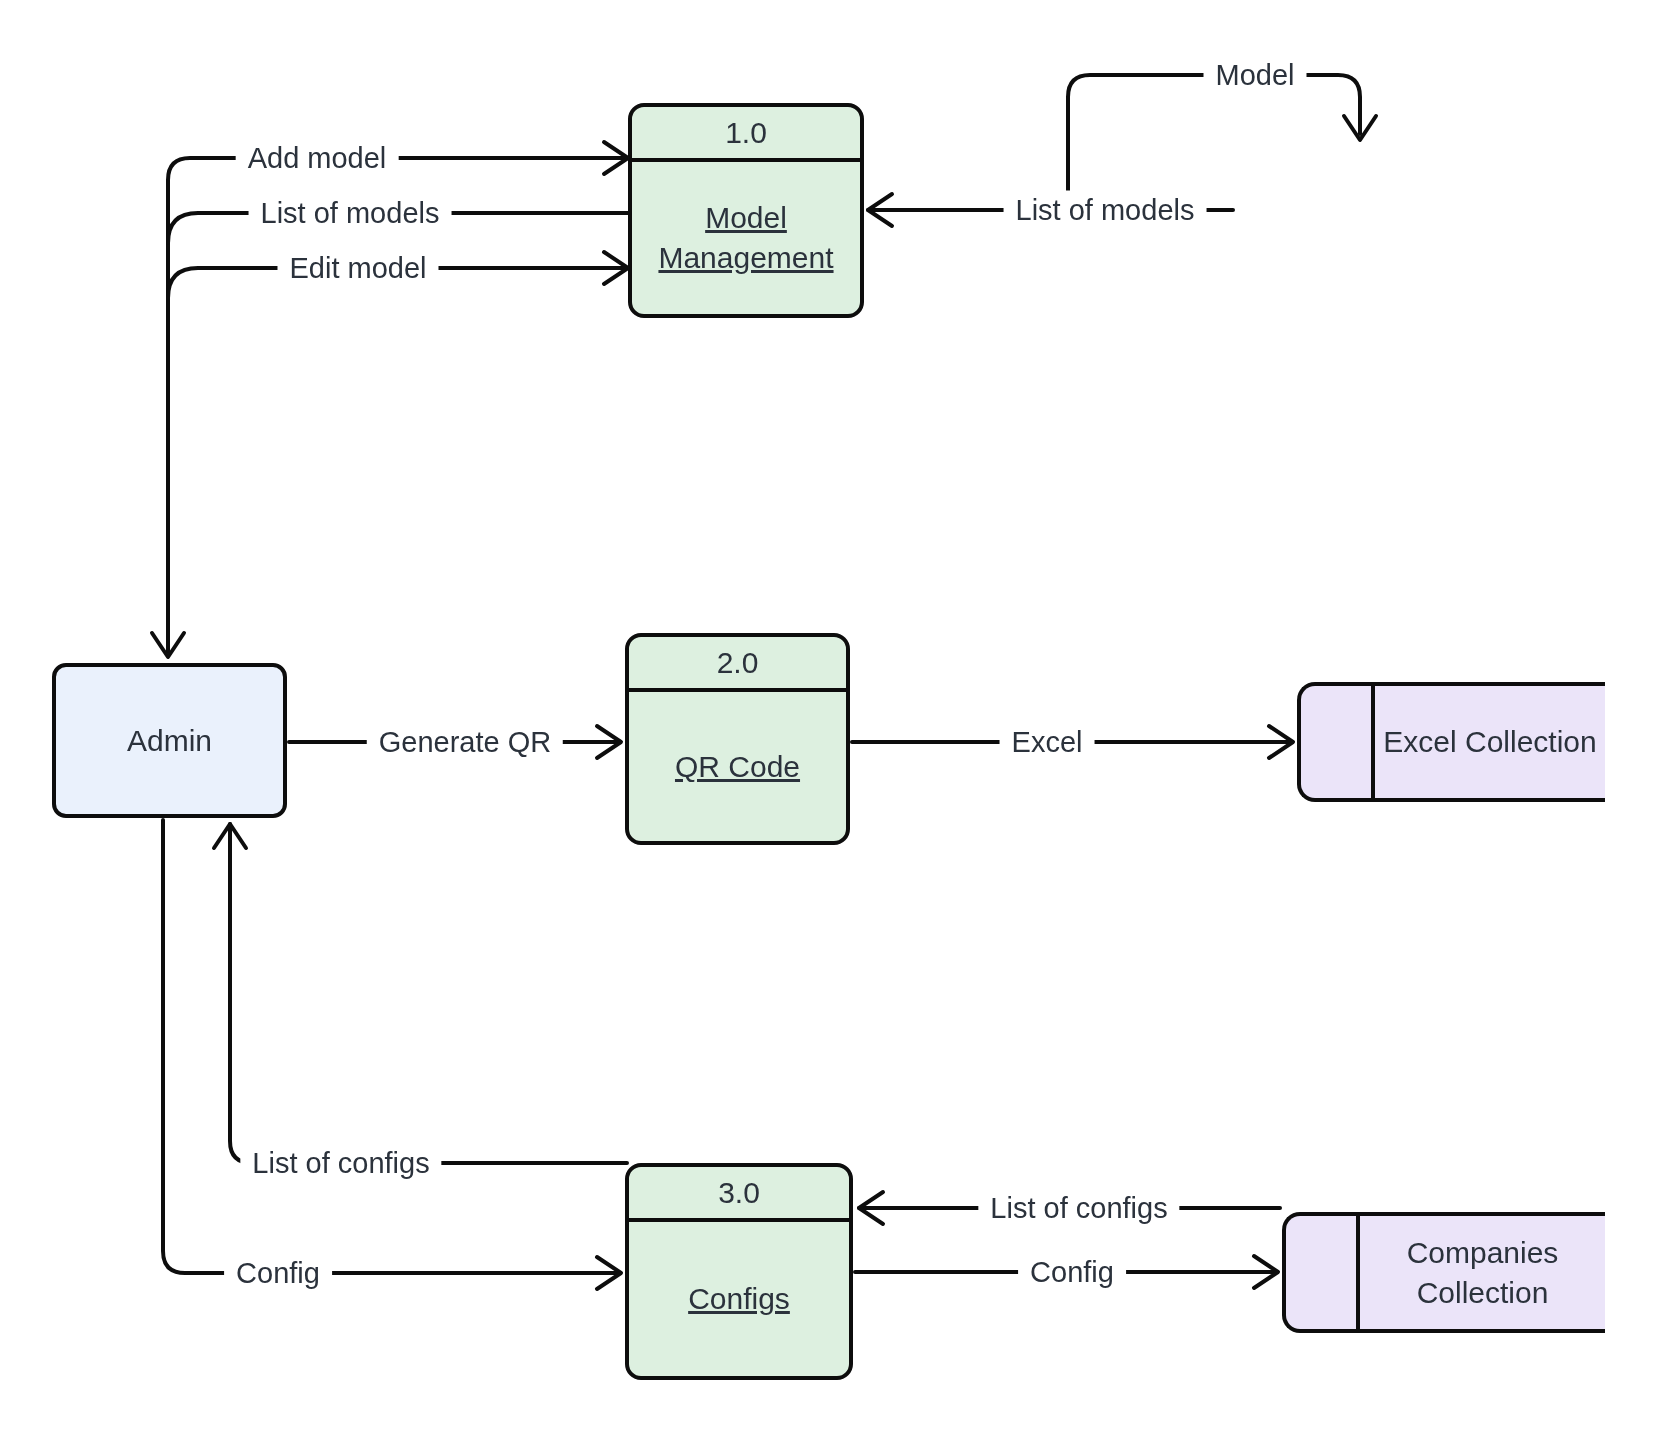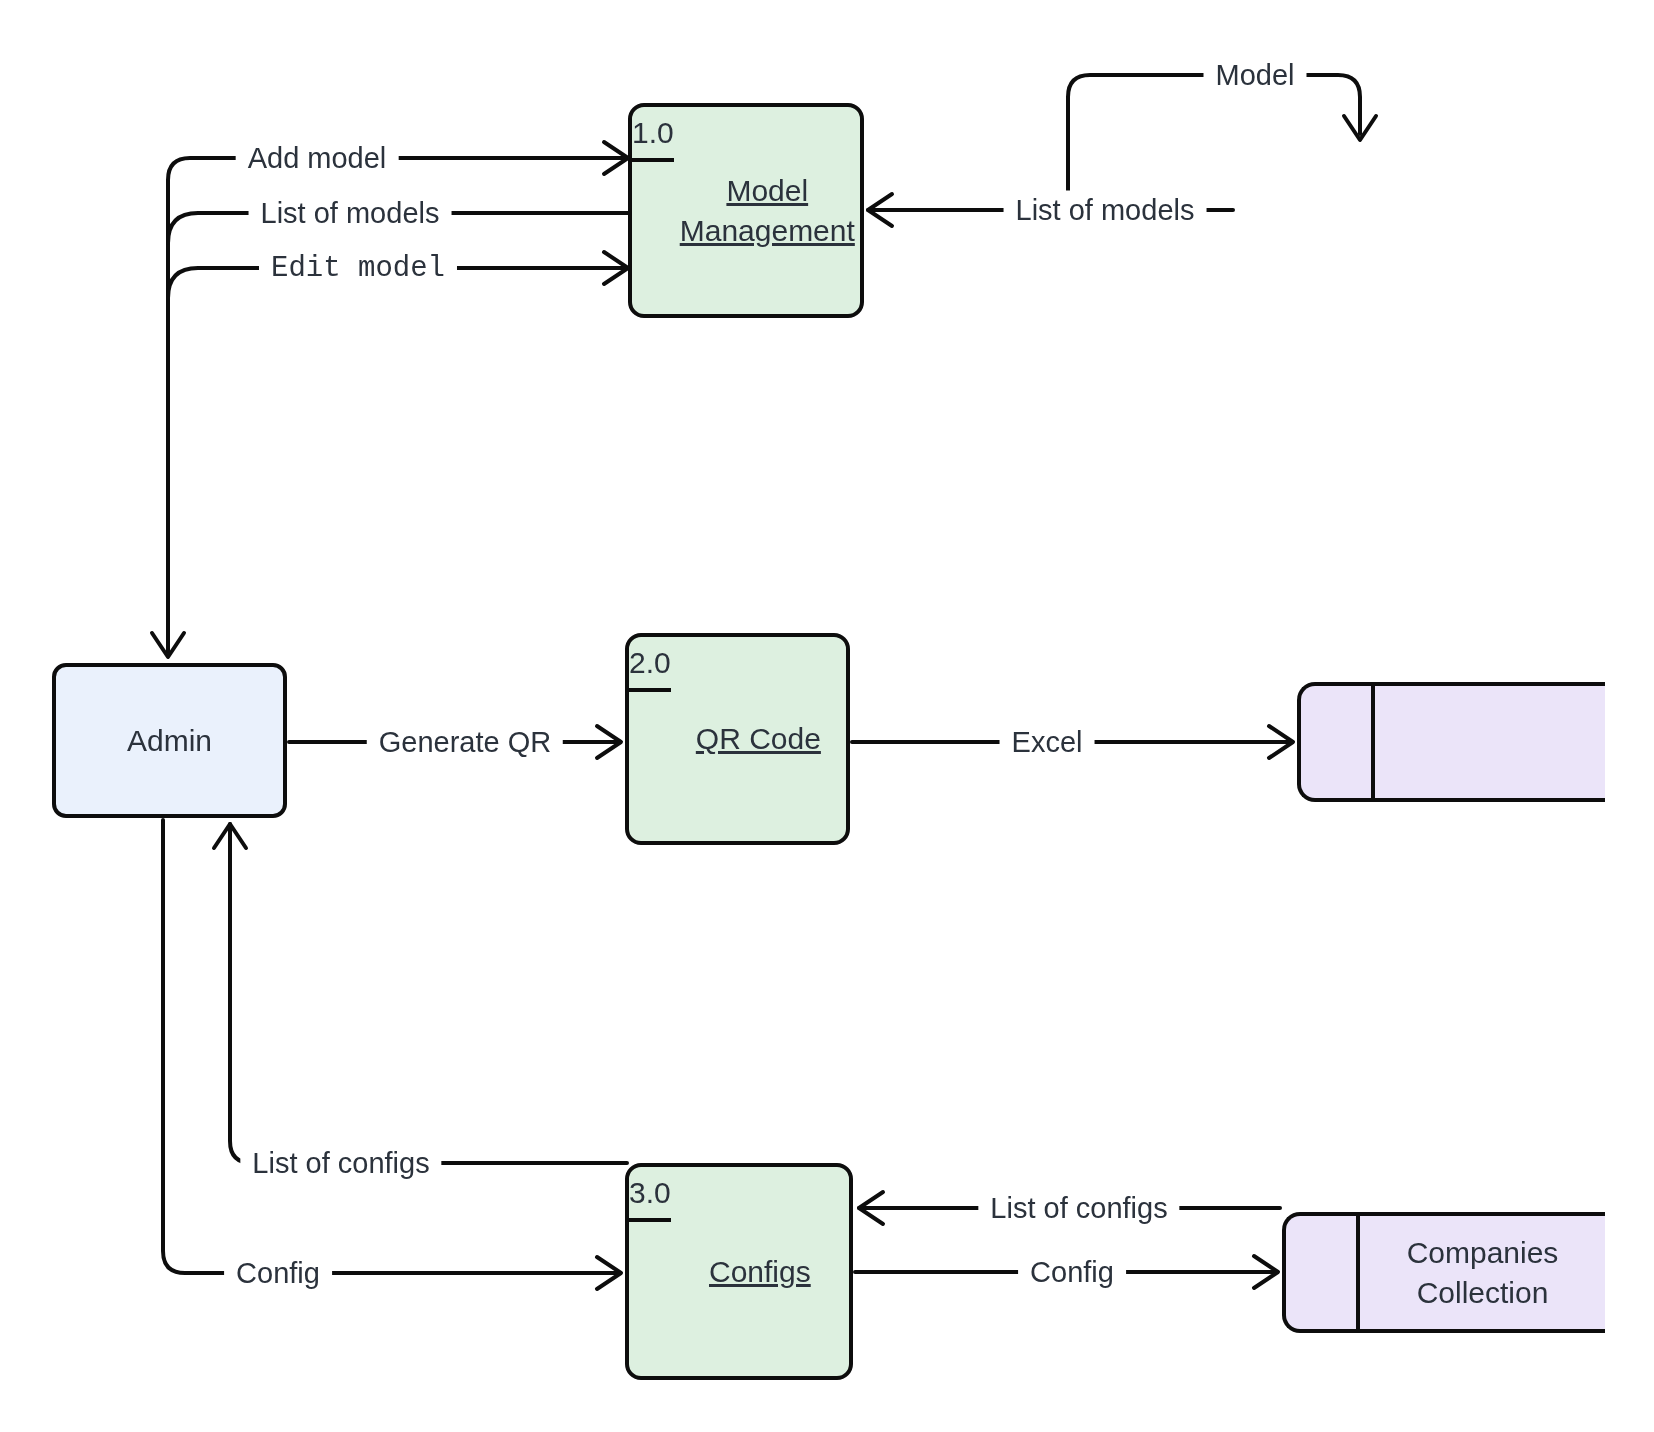--- a/index.html
+++ b/index.html
@@ -27,21 +27,21 @@
     border: 4px solid var(--stroke);
     border-radius: 14px;
     display: flex; align-items: center; justify-content: center;
     font-size: 30px;
     text-align: right;
   }
   .process {
     background: var(--process_fill);
     border: 4px solid var(--stroke);
     border-radius: 16px;
-    display: flex; flex-direction: row;
+    display: flex; flex-direction: column;
   }
   .process .ph {
     border-bottom: 4px solid var(--stroke);
     height: 51px; line-height: 51px;
     text-align: center; font-size: 30px;
   }
   .process .pb {
     flex: 1;
     display: flex; align-items: center; justify-content: center;
     text-align: center; font-size: 30px; line-height: 1.33;
@@ -107,20 +107,21 @@
   </div>
 
   <div class="node process" style="left:625px; top:1163px; width:228px; height:217px;">
     <div class="ph">3.0</div>
     <div class="pb">Configs</div>
   </div>
 
 
   <div class="node store" style="left:1297px; top:682px; width:308px; height:120px;">
     <div class="divider" style="left:70px;"></div>
+    <div class="slabel" style="left:74px;">Excel Collection</div>
   </div>
 
   <div class="node store" style="left:1282px; top:1212px; width:323px; height:121px;">
     <div class="divider" style="left:70px;"></div>
     <div class="slabel" style="left:74px;">Companies Collection</div>
   </div>
 
   <svg id="flow-svg" width="1654" height="1432" viewBox="0 0 1654 1432">
 
     <path d="M 628,158 H 190 Q 168,158 168,180 V 652"></path>
@@ -152,21 +153,21 @@
 
     <path d="M 859,1208 H 1280"></path>
     <path d="M 883,1192 L 859,1208 L 883,1224"></path>
 
     <path d="M 855,1272 H 1276"></path>
     <path d="M 1254,1256 L 1278,1272 L 1254,1288"></path>
   </svg>
 
   <div class="flow-label" style="left:317px; top:158px;">Add model</div>
   <div class="flow-label" style="left:350px; top:213px;">List of models</div>
-  <div class="flow-label" style="left:358px; top:268px;font-family:Liberation Mono, monospace;">Edit model</div>
+  <div class="flow-label" style="left:358px; top:268px;">Edit model</div>
   <div class="flow-label" style="left:1255px; top:75px;">Model</div>
   <div class="flow-label" style="left:1105px; top:210px;">List of models</div>
   <div class="flow-label" style="left:465px; top:742px;">Generate QR</div>
   <div class="flow-label" style="left:1047px; top:742px;">Excel</div>
   <div class="flow-label" style="left:341px; top:1163px;">List of configs</div>
   <div class="flow-label" style="left:278px; top:1273px;">Config</div>
   <div class="flow-label" style="left:1079px; top:1208px;">List of configs</div>
   <div class="flow-label" style="left:1072px; top:1272px;">Config</div>
 
 </div>

